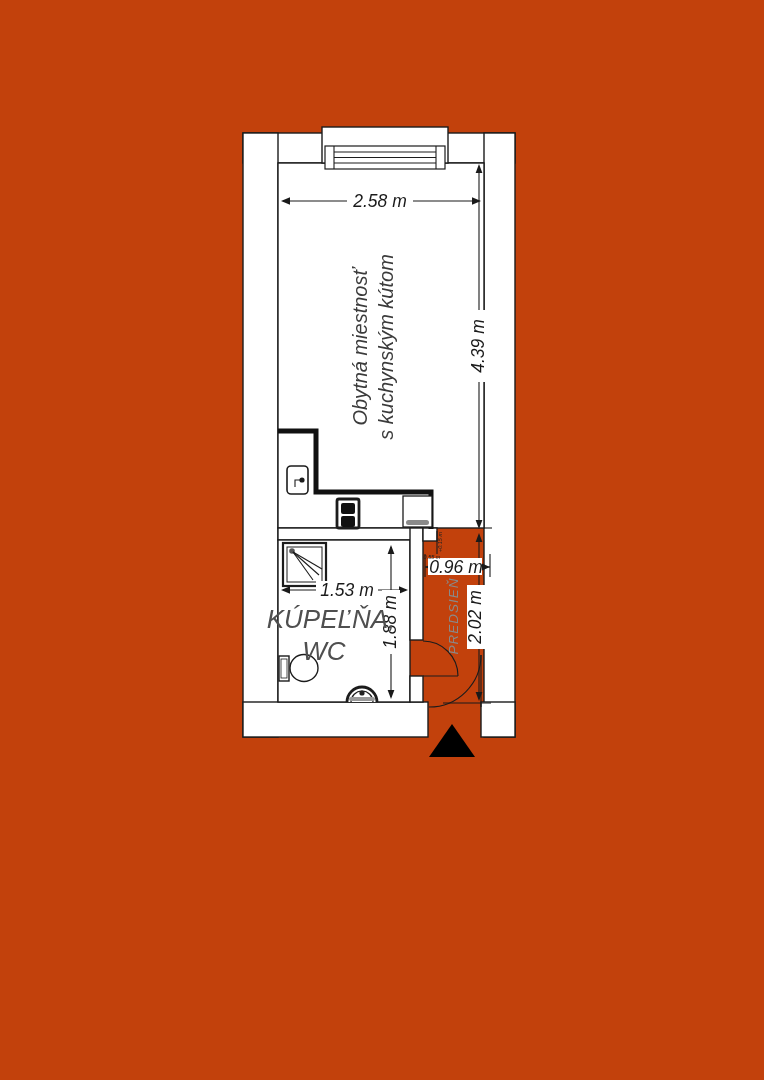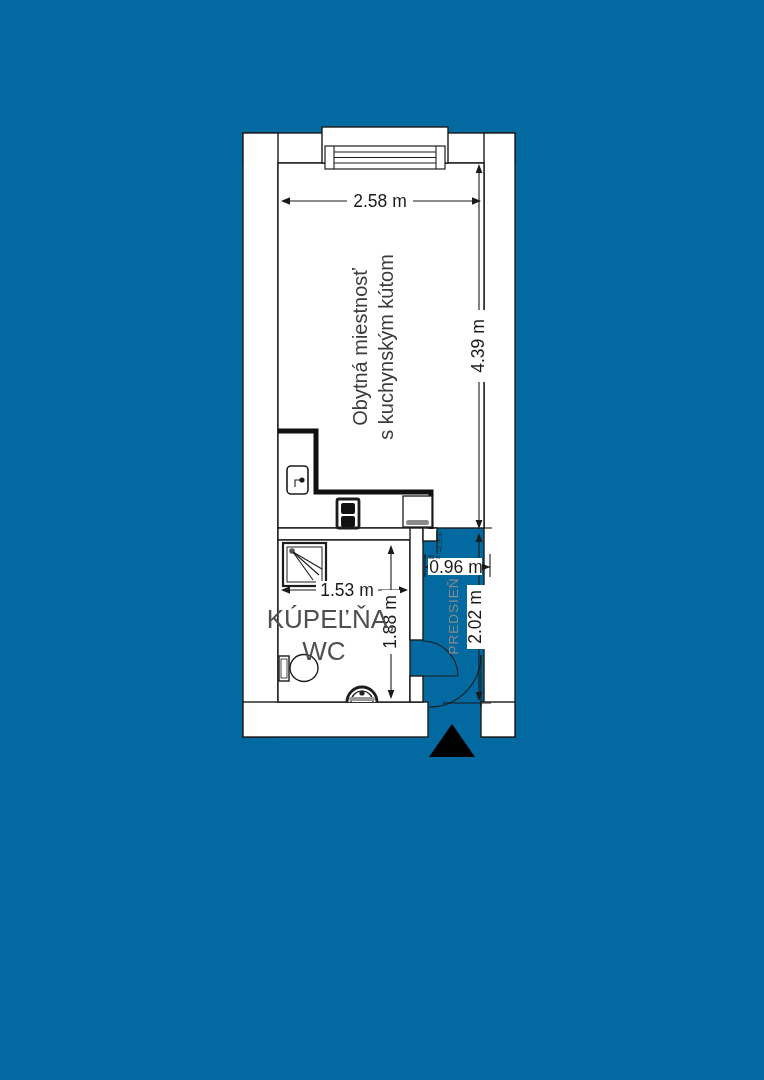--- a/index.html
+++ b/index.html
@@ -1,17 +1,17 @@
 <!DOCTYPE html>
 <html><head>
 <meta charset="utf-8">
 <style>
   html,body{margin:0;padding:0;background:#ffffff;}
-  .page{position:relative;width:764px;height:1080px;background:#0369a1;overflow:hidden;
-        font-family:"Liberation Sans", sans-serif;}
+  .page{position:relative;width:764px;height:1080px;background:#c2410c;overflow:hidden;
+        font-family:"Liberation Sans", sans-serif;font-style:italic;}
   svg{position:absolute;left:0;top:0;}
   svg text{font-family:"Liberation Sans", sans-serif;}
   .wall{fill:#ffffff;stroke:#1c1c1c;stroke-width:1.4;}
   .room{fill:#ffffff;stroke:#1c1c1c;stroke-width:1.4;}
   .thin{stroke:#1c1c1c;stroke-width:1.1;fill:none;}
   .thick{stroke:#111111;stroke-width:5;fill:none;}
   .fix{stroke:#1c1c1c;fill:#ffffff;}
   .dim-line{stroke:#1a1a1a;stroke-width:1.1;fill:none;}
   .dim-head{fill:#1a1a1a;stroke:none;}
   .dim-bg{fill:#ffffff;stroke:none;}

